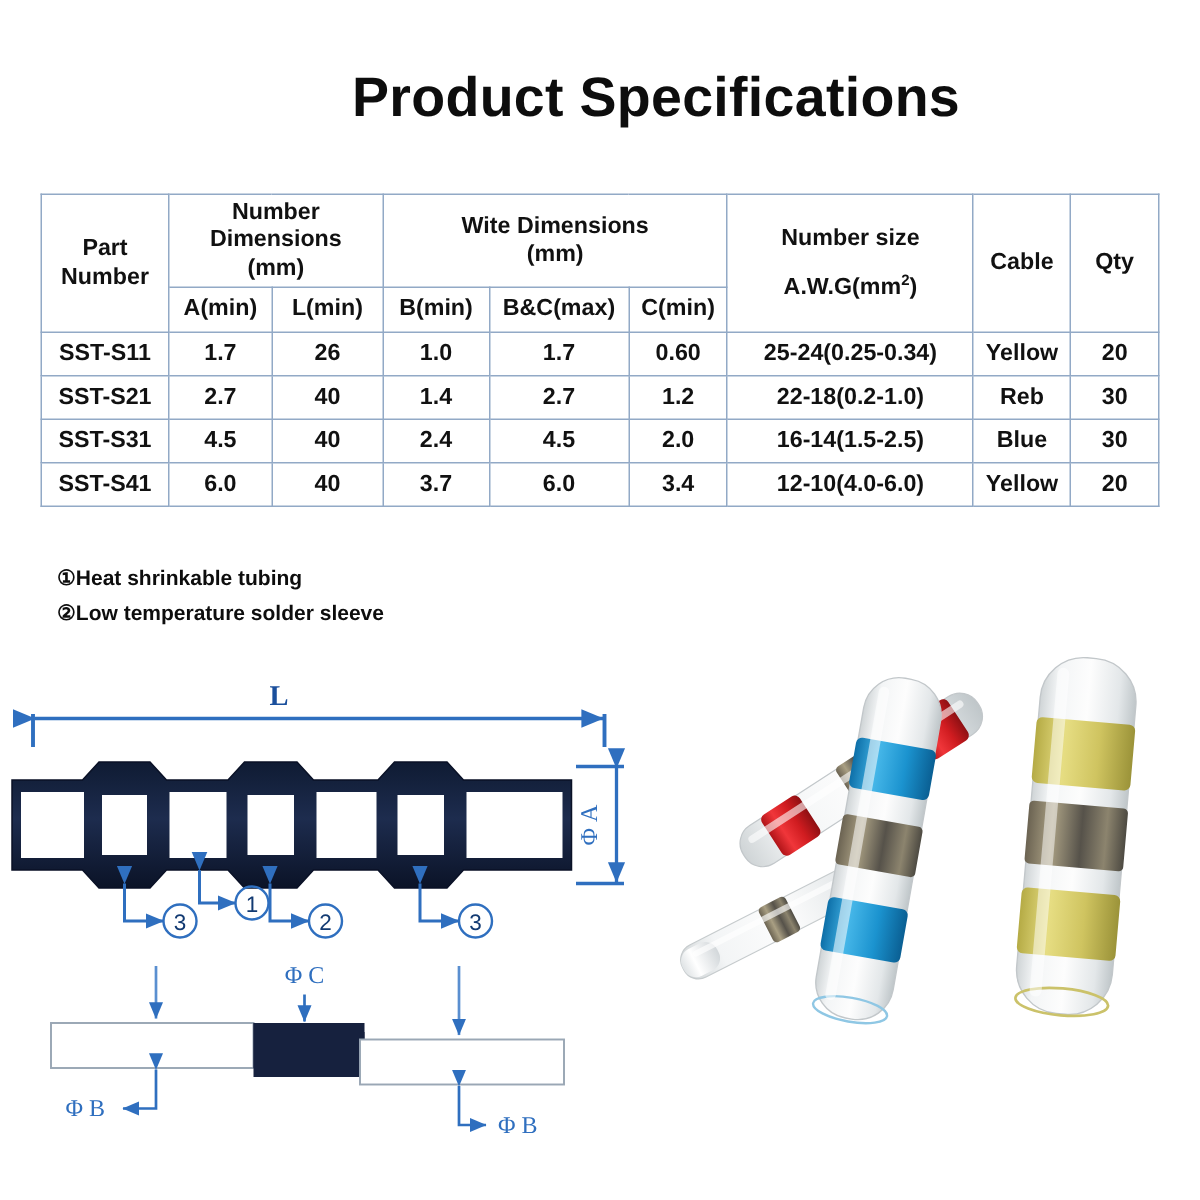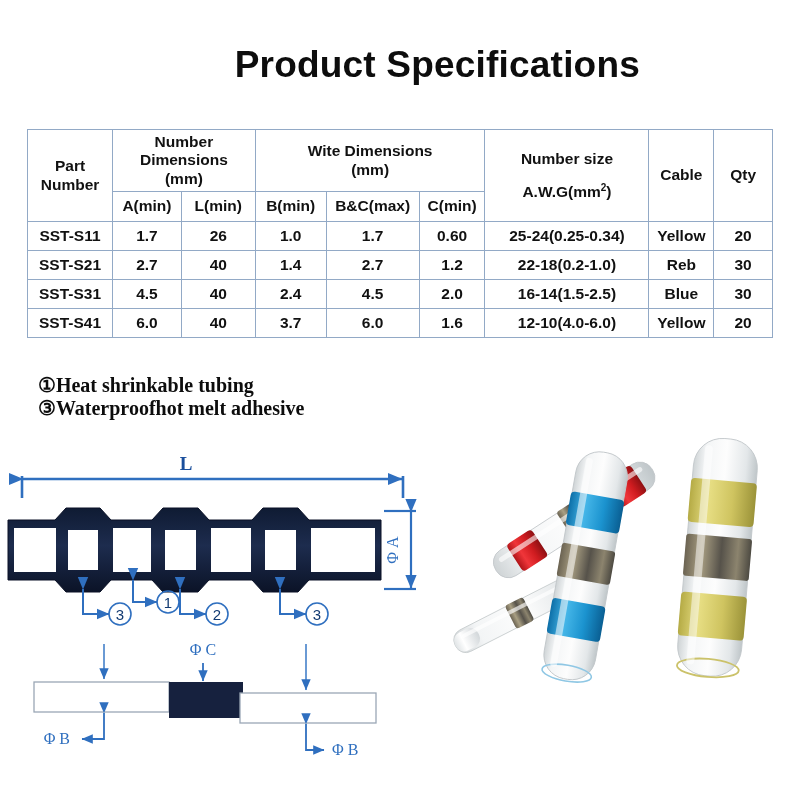--- a/index.html
+++ b/index.html
@@ -67,26 +67,26 @@
   .c-col  { width: 64px; }
   .c-qty  { width: 58px; }
 
   
   #notes {
     position: absolute;
     left: 38px; top: 374px;
     width: 340px;
   }
   .note-line {
-    font-size: 20px;
+    font-size: 14px;
     font-weight: 700;
     color: #0d0d0d;
     line-height: 23px;
     white-space: nowrap;
-    font-family: Liberation Serif, serif;
+    font-family: Liberation Sans, sans-serif;
   }
 
   
   #diagram {
     position: absolute;
     left: 0; top: 452px;
     width: 450px; height: 320px;
   }
   #diagram svg { display: block; }
 
@@ -182,32 +182,32 @@
           <td>16-14(1.5-2.5)</td>
           <td>Blue</td>
           <td>30</td>
         </tr>
         <tr class="data-row">
           <td>SST-S41</td>
           <td>6.0</td>
           <td>40</td>
           <td>3.7</td>
           <td>6.0</td>
-          <td>1.6</td>
+          <td>3.4</td>
           <td>12-10(4.0-6.0)</td>
           <td>Yellow</td>
           <td>20</td>
         </tr>
       </tbody>
     </table>
   </div>
 
   <div id="notes">
     <div class="note-line">①Heat shrinkable tubing</div>
-    <div class="note-line">③Waterproofhot melt adhesive</div>
+    <div class="note-line">②Low temperature solder sleeve</div>
   </div>
 
   <div id="diagram">
     <svg width="450" height="320" viewBox="0 0 450 320" xmlns="http://www.w3.org/2000/svg">
       <defs>
         <marker id="arrR" markerWidth="7" markerHeight="7" refX="6" refY="3" orient="auto">
           <path d="M0,0.4 L6.2,3 L0,5.6 Z" fill="#2f6fbf"></path>
         </marker>
         <marker id="arrL" markerWidth="7" markerHeight="7" refX="6" refY="3" orient="auto">
           <path d="M0,0.4 L6.2,3 L0,5.6 Z" fill="#2f6fbf"></path>

